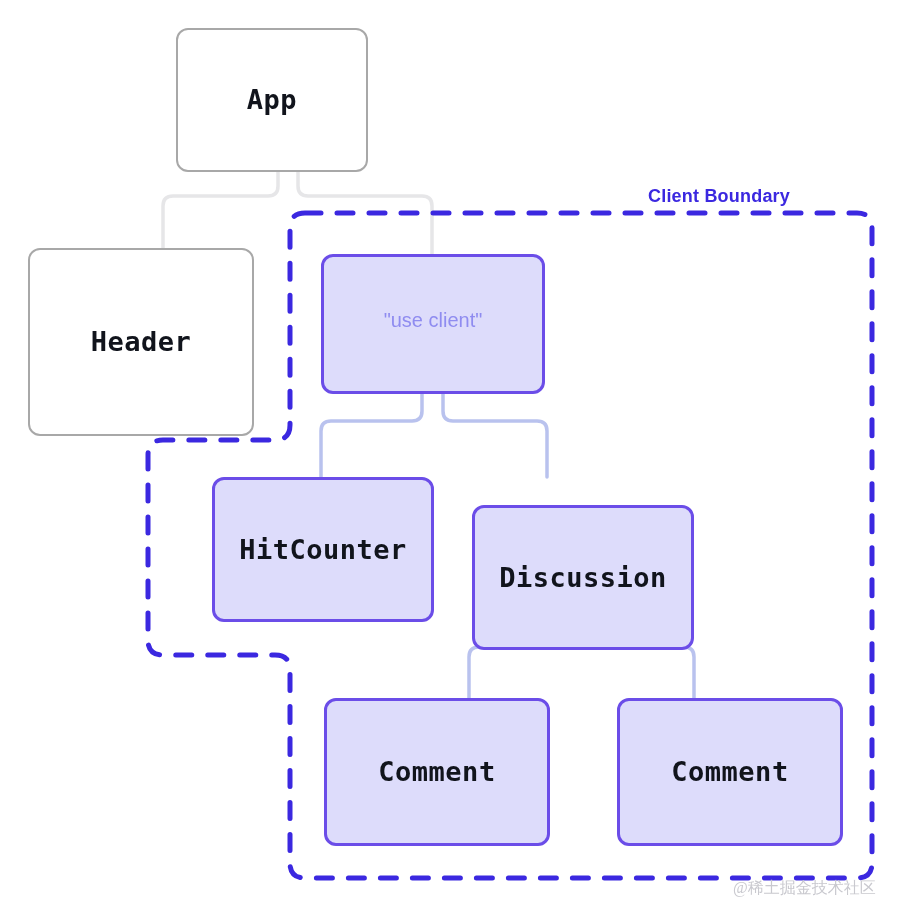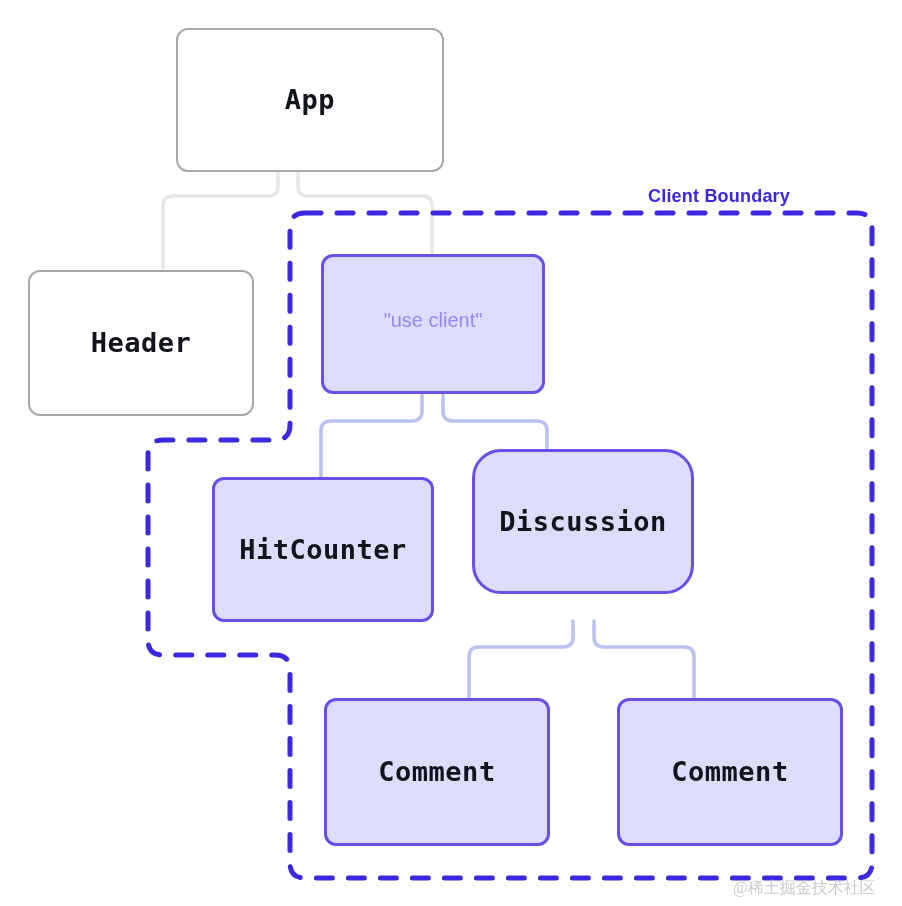--- a/index.html
+++ b/index.html
@@ -106,37 +106,37 @@
              L 148 455
              Q 148 440 163 440
              L 275 440
              Q 290 440 290 425
              L 290 228
              Q 290 213 305 213 Z" fill="none" stroke="#3b28e0" stroke-width="5" stroke-linecap="round" stroke-dasharray="16 16"></path>
   </svg>
 
   <div class="boundary-label" style="left:648px; top:186px;">Client Boundary</div>
 
-  <div class="node node-server" style="left:176px; top:28px; width:268px; height:144px;">
+  <div class="node node-server" style="left:176px; top:28px; width:192px; height:144px;">
     <div class="node-label">App</div>
   </div>
 
-  <div class="node node-server" style="left:28px; top:270px; width:226px; height:146px;">
+  <div class="node node-server" style="left:28px; top:248px; width:226px; height:188px;">
     <div class="node-label">Header</div>
   </div>
 
   <div class="node node-client" style="left:321px; top:254px; width:224px; height:140px;">
     <div class="node-directive">"use client"</div>
   </div>
 
   <div class="node node-client" style="left:180px; top:477px; width:222px; height:145px;margin-left:32px;">
     <div class="node-label">HitCounter</div>
   </div>
 
-  <div class="node node-client" style="left:472px; top:449px; width:222px; height:145px;border-radius:29px;">
+  <div class="node node-client" style="left:472px; top:505px; width:222px; height:145px;">
     <div class="node-label">Discussion</div>
   </div>
 
   <div class="node node-client" style="left:324px; top:698px; width:226px; height:148px;">
     <div class="node-label">Comment</div>
   </div>
 
   <div class="node node-client" style="left:617px; top:698px; width:226px; height:148px;">
     <div class="node-label">Comment</div>
   </div>

